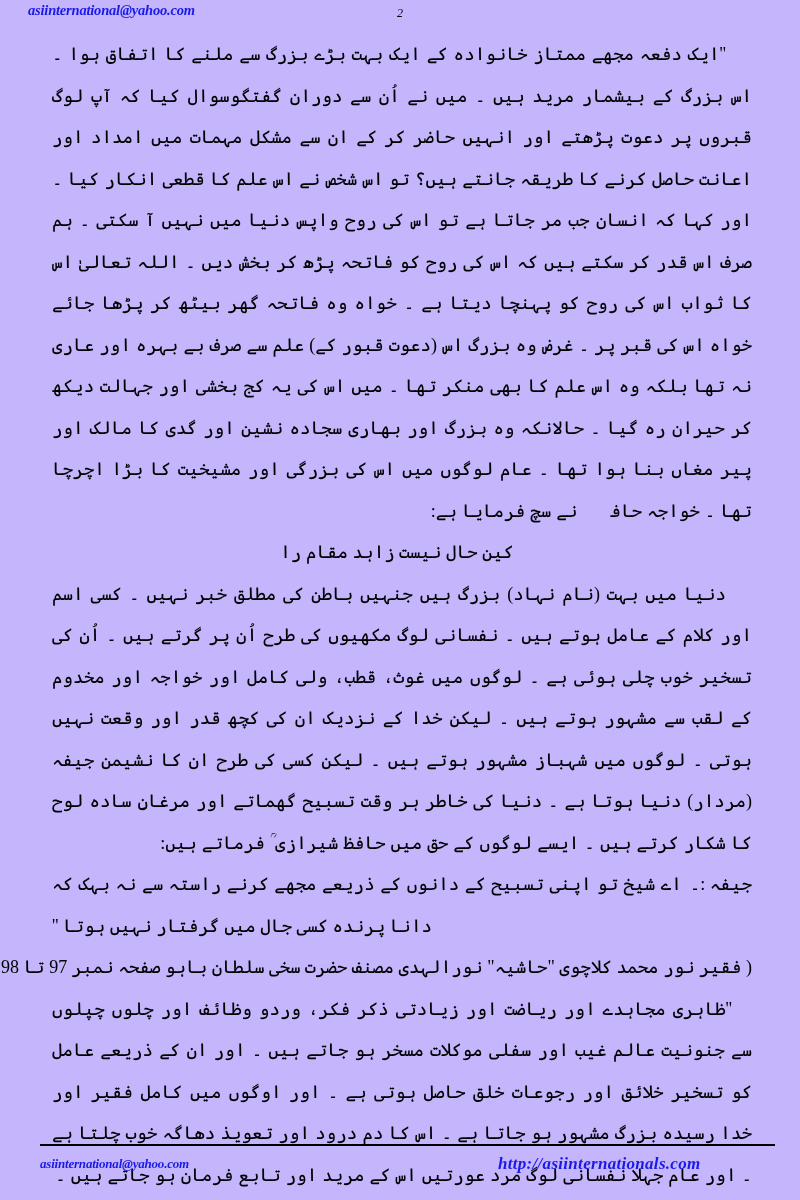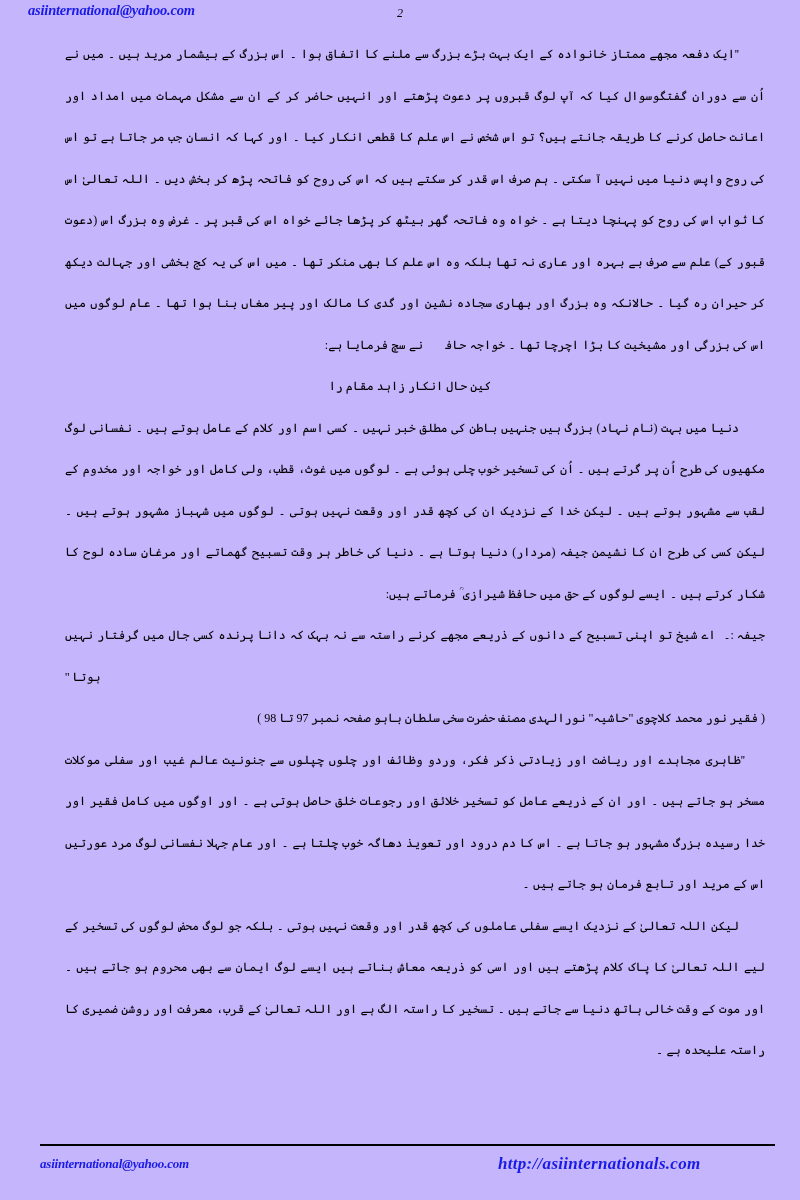--- a/index.html
+++ b/index.html
@@ -55,28 +55,28 @@
     font-family: "Liberation Serif", "DejaVu Serif", serif;
     font-style: italic;
     font-size: 12px;
     color: #000000;
   }
 
   
   .content {
     position: absolute;
     top: 34px;
-    left: 65px;
+    left: 52px;
     width: 700px;
     height: 1105px;
     direction: rtl;
     text-align: justify;
     text-align-last: right;
     font-family: "Liberation Serif", "DejaVu Serif", serif;
-    font-size: 12px;
+    font-size: 18px;
     line-height: 41.5px;
     color: #000000;
   }
 
   .para {
     margin: 0;
     direction: rtl;
     text-align: justify;
     text-align-last: right;
     unicode-bidi: isolate;
@@ -188,21 +188,21 @@
   <div class="page-header">
     <div class="header-email">asiinternational@yahoo.com</div>
     <div class="page-number">2</div>
   </div>
 
   <div class="content">
 
     <p class="para indent">''ایک دفعہ مجھے ممتاز خانوادہ کے ایک بہت بڑے بزرگ سے ملنے کا اتفاق ہوا ۔ اس بزرگ کے بیشمار مرید ہیں ۔ میں نے اُن سے دوران گفتگوسوال کیا کہ آپ لوگ قبروں پر دعوت پڑھتے اور انہیں حاضر کر کے ان سے مشکل مہمات میں امداد اور اعانت حاصل کرنے کا طریقہ جانتے ہیں؟ تو اس شخص نے اس علم کا قطعی انکار کیا ۔ اور کہا کہ انسان جب مر جاتا ہے تو اس کی روح واپس دنیا میں نہیں آ سکتی ۔ ہم صرف اس قدر کر سکتے ہیں کہ اس کی روح کو فاتحہ پڑھ کر بخش دیں ۔ اللہ تعالیٰ اس کا ثواب اس کی روح کو پہنچا دیتا ہے ۔ خواہ وہ فاتحہ گھر بیٹھ کر پڑھا جائے خواہ اس کی قبر پر ۔ غرض وہ بزرگ اس (دعوت قبور کے) علم سے صرف بے بہرہ اور عاری نہ تھا بلکہ وہ اس علم کا بھی منکر تھا ۔ میں اس کی یہ کج بخشی اور جہالت دیکھ کر حیران رہ گیا ۔ حالانکہ وہ بزرگ اور بھاری سجادہ نشین اور گدی کا مالک اور پیر مغاں بنا ہوا تھا ۔ عام لوگوں میں اس کی بزرگی اور مشیخیت کا بڑا اچرچا تھا ۔ خواجہ حافظؒ نے سچ فرمایا ہے:</p>
 
     <div class="verse">
-      <span class="hemistich">کین حال انکار زاہد مقام را</span>
+      <span class="hemistich">کین حال نیست زاہد مقام را</span>
     </div>
 
     <p class="para indent">دنیا میں بہت (نام نہاد) بزرگ ہیں جنہیں باطن کی مطلق خبر نہیں ۔ کسی اسم اور کلام کے عامل ہوتے ہیں ۔ نفسانی لوگ مکھیوں کی طرح اُن پر گرتے ہیں ۔ اُن کی تسخیر خوب چلی ہوئی ہے ۔ لوگوں میں غوث، قطب، ولی کامل اور خواجہ اور مخدوم کے لقب سے مشہور ہوتے ہیں ۔ لیکن خدا کے نزدیک ان کی کچھ قدر اور وقعت نہیں ہوتی ۔ لوگوں میں شہباز مشہور ہوتے ہیں ۔ لیکن کسی کی طرح ان کا نشیمن جیفہ (مردار) دنیا ہوتا ہے ۔ دنیا کی خاطر ہر وقت تسبیح گھماتے اور مرغانِ سادہ لوح کا شکار کرتے ہیں ۔ ایسے لوگوں کے حق میں حافظ شیرازی ؒ فرماتے ہیں:</p>
 
     <div class="verse wide">
     </div>
 
     <div class="translation">
       <span class="tr-label">جیفہ :۔</span>
       <span class="tr-body">اے شیخ تو اپنی تسبیح کے دانوں کے ذریعے مجھے کرنے راستہ سے نہ بہک کہ دانا پرندہ کسی جال میں گرفتار نہیں ہوتا ''</span>

